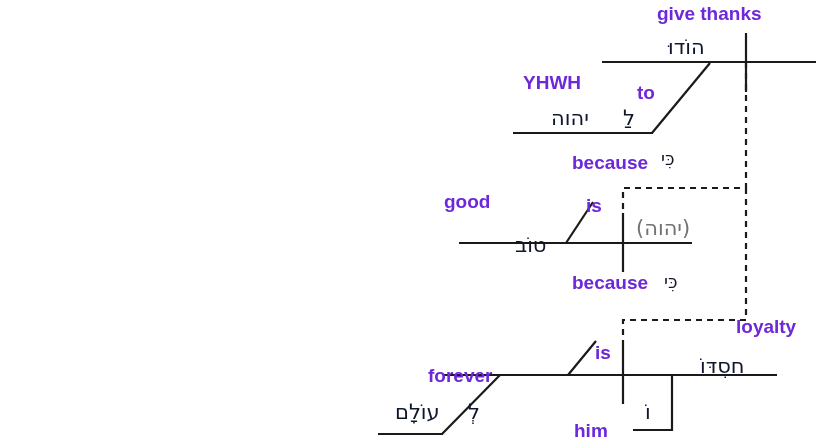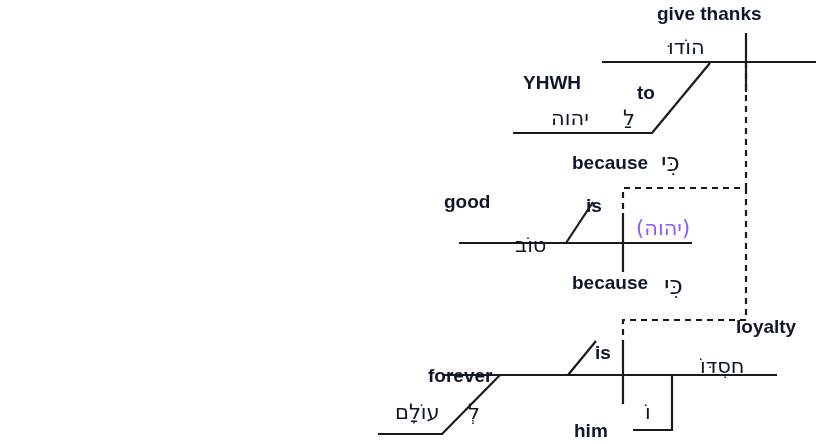--- a/index.html
+++ b/index.html
@@ -19,42 +19,42 @@
   }
   #diagram-svg {
     position: absolute;
     left: 0;
     top: 0;
     width: 825px;
     height: 444px;
   }
   .gloss {
     position: absolute;
-    color: #0f172a;
+    color: #6d28d9;
     font-family: "Liberation Sans", sans-serif;
     font-weight: bold;
     font-size: 19px;
     white-space: nowrap;
     line-height: 1;
   }
   .heb {
     position: absolute;
     color: #0f172a;
     font-family: "DejaVu Sans", sans-serif;
     font-size: 21px;
     white-space: nowrap;
     direction: rtl;
     unicode-bidi: bidi-override;
     line-height: 1;
   }
   .heb.elided {
-    color: #8b5cf6;
+    color: #737373;
   }
   .heb.small {
-    font-size: 25px;
+    font-size: 18px;
   }
 </style>
 </head>
 <body>
 
 <div id="stage">
 
   <svg id="diagram-svg" viewBox="0 0 825 444" xmlns="http://www.w3.org/2000/svg">
 
     <g stroke="#1a1a1a" stroke-width="2.2" fill="none" stroke-linecap="butt">

